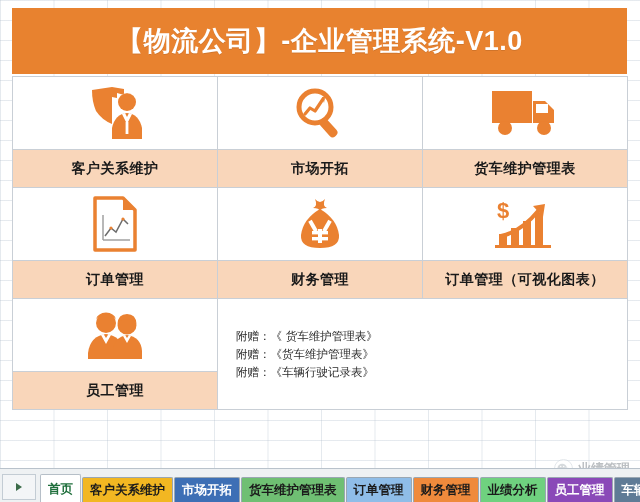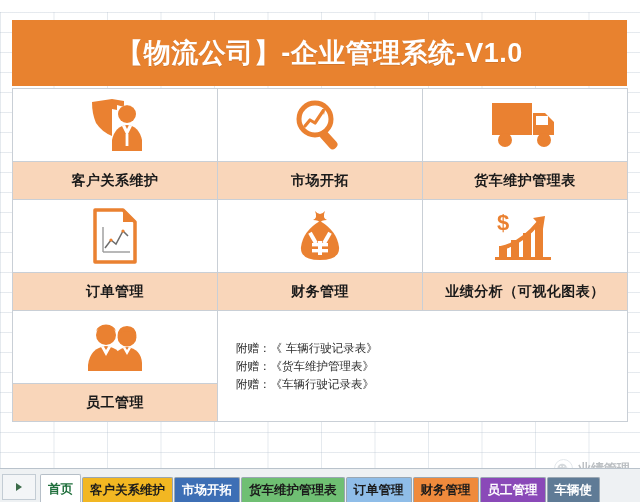--- a/index.html
+++ b/index.html
@@ -9,21 +9,21 @@
     height: 502px;
     overflow: hidden;
     background: #ffffff;
     font-family: "Liberation Sans", "DejaVu Sans", sans-serif;
     position: relative;
   }
 
   
   #sheet-canvas {
     position: absolute;
-    left: 0; top: 12px;
+    left: 0; top: 0;
     width: 640px;
     height: 468px;
     background: #ffffff;
     overflow: hidden;
   }
 
   
   #grid-lines {
     position: absolute;
     left: 0; top: 0;
@@ -298,41 +298,41 @@
             <polygon points="46,10 58,8 56,21" fill="#ea8131"></polygon>
             <text x="10" y="22" font-family="Liberation Sans, sans-serif" font-size="22" font-weight="bold" fill="#ea8131">$</text>
           </svg>
         </div>
       </td>
     </tr>
 
     <tr>
       <td class="label-cell">订单管理</td>
       <td class="label-cell">财务管理</td>
-      <td class="label-cell">业绩分析（可视化图表）</td>
+      <td class="label-cell">订单管理（可视化图表）</td>
     </tr>
 
     <tr>
       <td class="icon-cell">
         <div class="icon-wrap">
           <svg width="66" height="52" viewBox="0 0 66 52" aria-hidden="true">
             <circle cx="24" cy="14" r="10" fill="#ea8131"></circle>
             <path d="M14 10 Q24 1 34 10 Q32 4 24 3.5 Q16 4 14 10 Z" fill="#ea8131"></path>
             <path d="M24 25 Q8 27 6 44 L6 50 L42 50 L42 44 Q40 27 24 25 Z" fill="#ea8131"></path>
             <path d="M19 26 L24 35 L29 26 L26.5 25 L24 29 L21.5 25 Z" fill="#ffffff"></path>
             <circle cx="45" cy="16" r="9.5" fill="#ea8131"></circle>
             <path d="M35.5 15 Q36 5 45 5 Q54 5 54.5 15 Q52 10 45 10 Q38 10 35.5 15 Z" fill="#ea8131"></path>
             <path d="M45 26 Q32 28 31 42 L31 50 L60 50 L60 42 Q59 28 45 26 Z" fill="#ea8131"></path>
             <path d="M41 27 L45 34 L49 27 L47 26 L45 29 L43 26 Z" fill="#ffffff"></path>
           </svg>
         </div>
       </td>
       <td class="notes-cell" colspan="2" rowspan="2">
         <div id="attachment-notes">
-          <div class="note-line">附赠：《 车辆行驶记录表》</div>
+          <div class="note-line">附赠：《 货车维护管理表》</div>
           <div class="note-line">附赠：《货车维护管理表》</div>
           <div class="note-line">附赠：《车辆行驶记录表》</div>
         </div>
       </td>
     </tr>
     <tr>
       <td class="label-cell">员工管理</td>
     </tr>
   </tbody>
     </table>
@@ -357,16 +357,17 @@
   <div id="tab-nav-buttons">
     <span class="nav-arrow"></span>
   </div>
   <div id="tab-strip">
       <div class="sheet-tab active">首页</div>
       <div class="sheet-tab" style="background: rgb(242, 183, 34); color: rgb(27, 27, 27);">客户关系维护</div>
       <div class="sheet-tab" style="background: rgb(61, 111, 181); color: rgb(255, 255, 255);">市场开拓</div>
       <div class="sheet-tab" style="background: rgb(111, 191, 115); color: rgb(27, 27, 27);">货车维护管理表</div>
       <div class="sheet-tab" style="background: rgb(143, 189, 232); color: rgb(27, 27, 27);">订单管理</div>
       <div class="sheet-tab" style="background: rgb(239, 138, 60); color: rgb(27, 27, 27);">财务管理</div>
+      <div class="sheet-tab" style="background: rgb(111, 209, 127); color: rgb(27, 27, 27);">业绩分析</div>
       <div class="sheet-tab" style="background: rgb(138, 73, 184); color: rgb(255, 255, 255);">员工管理</div>
       <div class="sheet-tab" style="background: rgb(95, 123, 150); color: rgb(255, 255, 255);">车辆使</div>
     </div>
 </div>
 
 </body></html>

